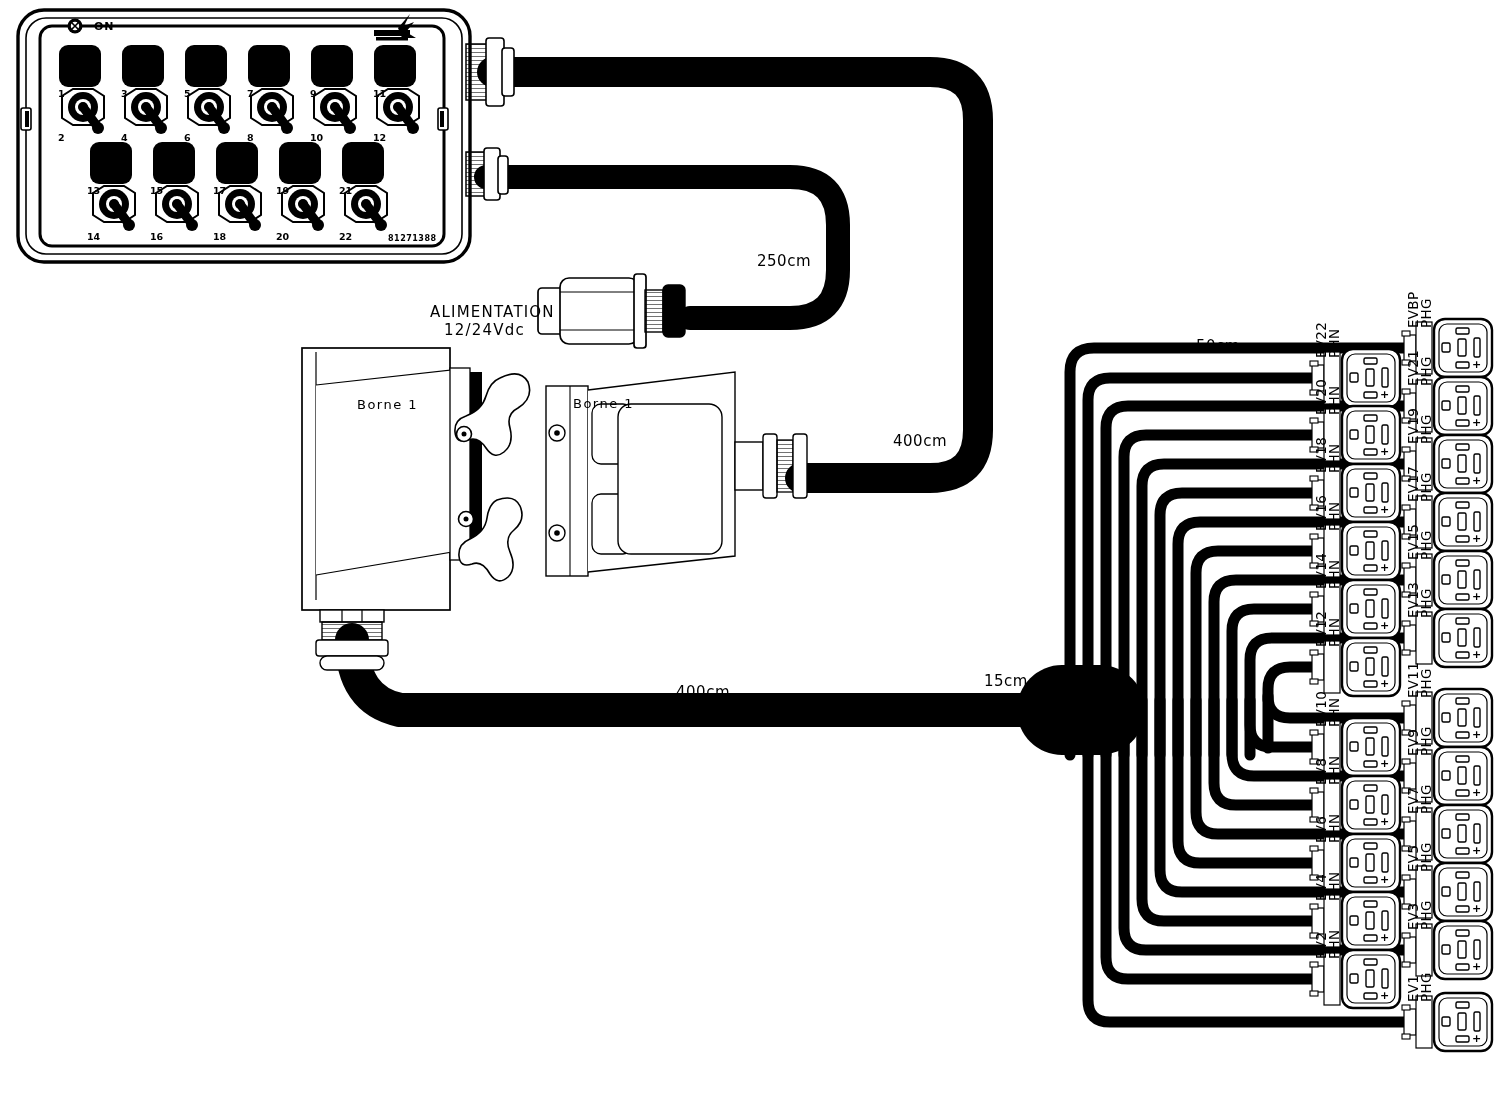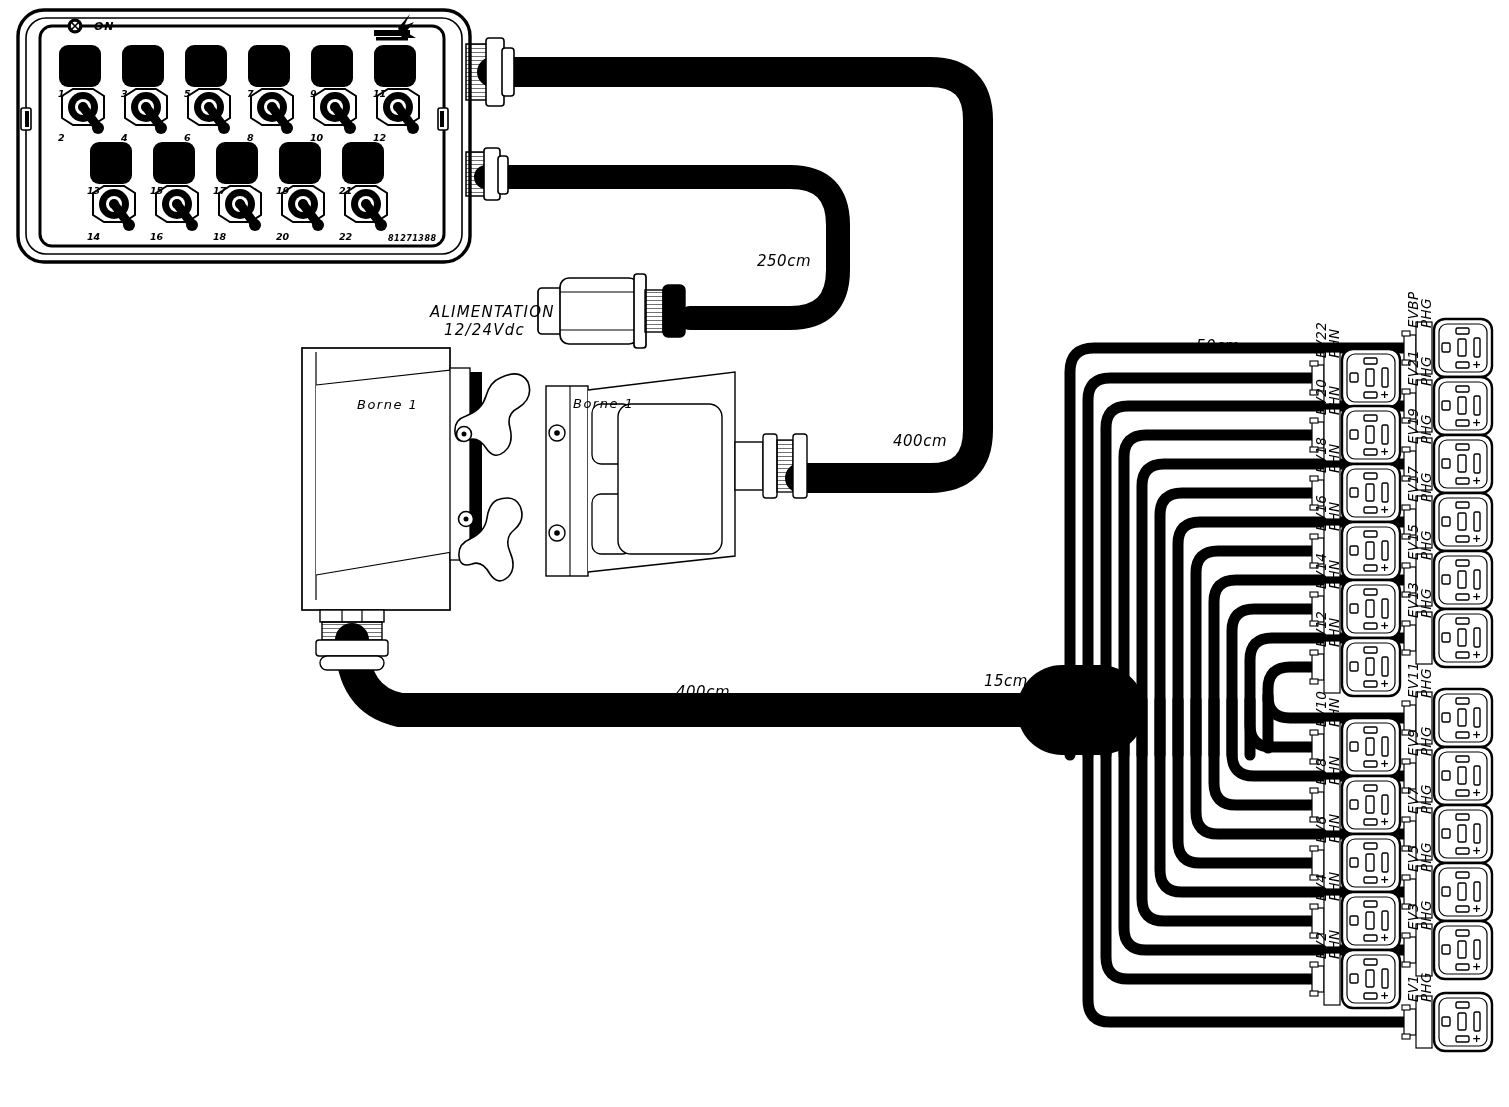--- a/index.html
+++ b/index.html
@@ -1,18 +1,18 @@
 <!DOCTYPE html>
 <html><head>
 <meta charset="utf-8">
 <style>
   html,body{margin:0;padding:0;background:#ffffff;}
   body{width:1509px;height:1107px;position:relative;overflow:hidden;
        font-family:"DejaVu Sans",sans-serif;}
-  #stage{position:absolute;left:0;top:0;width:1509px;height:803px;font-style:italic;}
+  #stage{position:absolute;left:0;top:0;width:1509px;height:803px;}
   svg{position:absolute;left:0;top:0;}
   .txt{font-family:"DejaVu Sans",sans-serif;fill:#000;}
   .dim{font-size:15px;letter-spacing:0.5px;}
   .alim{font-size:15px;letter-spacing:1.2px;}
   .borne{font-size:13px;letter-spacing:1.5px;}
   .swnum{font-size:9.5px;font-weight:bold;}
   .onlbl{font-size:11px;font-weight:bold;letter-spacing:1px;}
   .pn{font-size:8px;font-weight:bold;letter-spacing:0.5px;}
   .evlbl{font-size:13.5px;letter-spacing:0.3px;}
   .plus{font-size:11px;font-weight:bold;}

